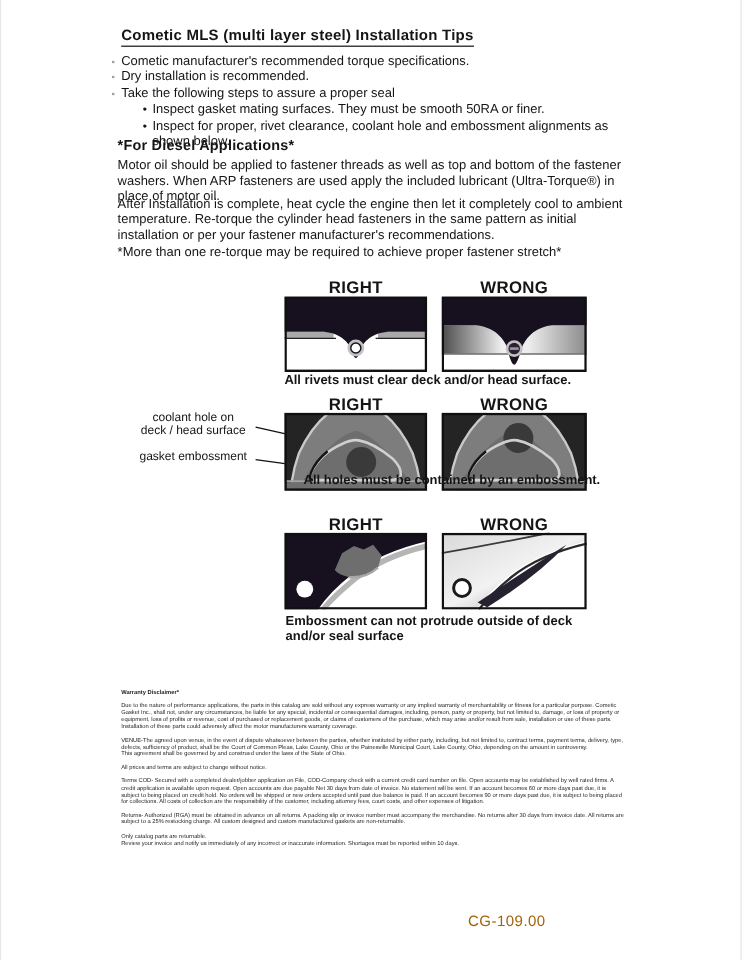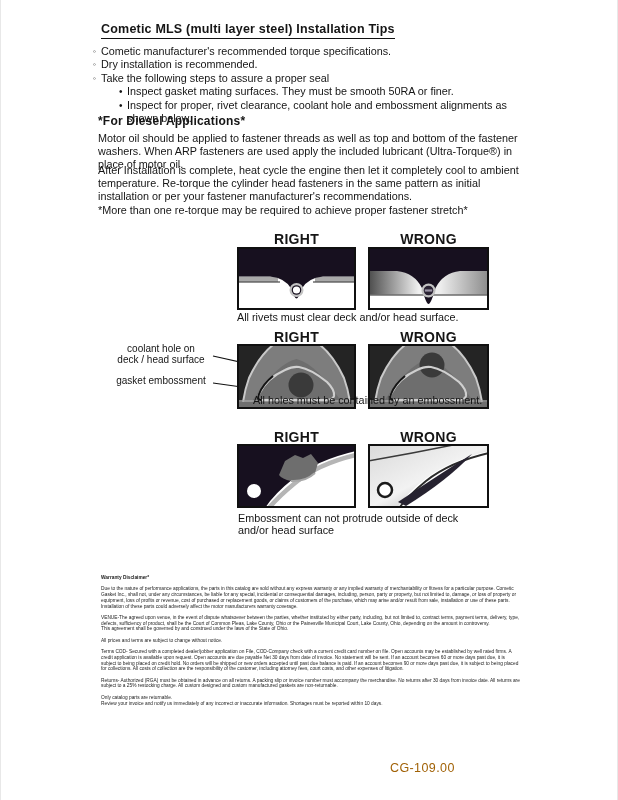--- a/index.html
+++ b/index.html
@@ -11,21 +11,21 @@
   .bullets{left:92px;top:45px;font-size:10.8px;line-height:13.4px;width:440px;}
   .brow{display:flex;align-items:flex-start;}
   .bmark{width:8px;font-size:8px;line-height:13.4px;flex:0 0 8px;}
   .srow{display:flex;align-items:flex-start;padding-left:26px;}
   .smark{width:8px;font-size:10px;line-height:13px;flex:0 0 8px;}
   .h2{left:97px;top:114px;font-size:12px;font-weight:bold;letter-spacing:.2px;}
   .para{left:97px;width:428px;font-size:10.8px;line-height:12.8px;}
   .p1{top:132px;} .p2{top:164px;} .pnote{top:204px;}
   .figlabel{font-size:14px;font-weight:bold;text-align:center;letter-spacing:.3px;}
   .figbox{border:0;display:block;}
-  .caption{font-size:10.8px;font-weight:normal;line-height:11.5px;}
+  .caption{font-size:10.8px;font-weight:bold;line-height:11.5px;}
   .callout{font-size:10px;line-height:10.6px;text-align:center;width:100px;}
   .legal{left:100px;top:575px;width:419px;font-size:4.8px;line-height:5.75px;color:#222;}
   .legal .lh{font-weight:bold;margin-bottom:5.6px;}
   .legal .blk{margin-bottom:5.6px;}
   .pagecode{left:389px;top:761px;font-size:12.5px;letter-spacing:.4px;color:#a16207;}
   svg{display:block;}
 </style>
 </head>
 <body>
 
@@ -169,21 +169,21 @@
     <path d="M0,0 H121 V7 Q82,16 57,35 Q39,49 29,64 H0 Z" fill="url(#gsil3)"></path>
     <path d="M121,9 Q82,18 58,37 Q41,51 31,64" stroke="#2b2b2b" stroke-width="2" fill="none"></path>
     <path d="M0,17 Q46,9 90,0" stroke="#3a3a3a" stroke-width="1.5" fill="none"></path>
     <path d="M30,58 Q72,30 104,10 Q80,36 38,62 Z" fill="#262230"></path>
     <circle cx="17" cy="46" r="7" fill="#ffffff" stroke="#1a1a1a" stroke-width="2.5"></circle>
     <rect x="1" y="1" width="119" height="62" fill="none" stroke="#101010" stroke-width="2"></rect>
   </svg>
 
   <div class="abs caption" style="left:237px;top:513px;width:240px;">
     <div>Embossment can not protrude outside of deck</div>
-    <div>and/or head surface</div>
+    <div>and/or seal surface</div>
   </div>
 
   <div class="abs legal">
     <div class="lh">Warranty Disclaimer*</div>
     <div class="blk">
       <div>Due to the nature of performance applications, the parts in this catalog are sold without any express warranty or any implied warranty of merchantability or fitness for a particular purpose.  Cometic Gasket Inc., shall not, under any circumstances, be liable for any special, incidental or consequential damages, including, person, party or property, but not limited to, damage, or loss of property or equipment, loss of profits or revenue, cost of purchased or replacement goods, or claims of customers of the purchase, which may arise and/or result from sale, installation or use of these parts.  Installation of these parts could adversely affect the motor manufacturers warranty coverage.</div>
     </div>
     <div class="blk">
       <div>VENUE-The agreed upon venue, in the event of dispute whatsoever between the parties, whether instituted by either party, including, but not limited to, contract terms, payment terms, delivery, type, defects, sufficiency of product, shall be the Court of Common Pleas, Lake County, Ohio or the Painesville Municipal Court, Lake County, Ohio, depending on the amount in controversy.</div>
       <div>This agreement shall be governed by and construed under the laws of the State of Ohio.</div>

